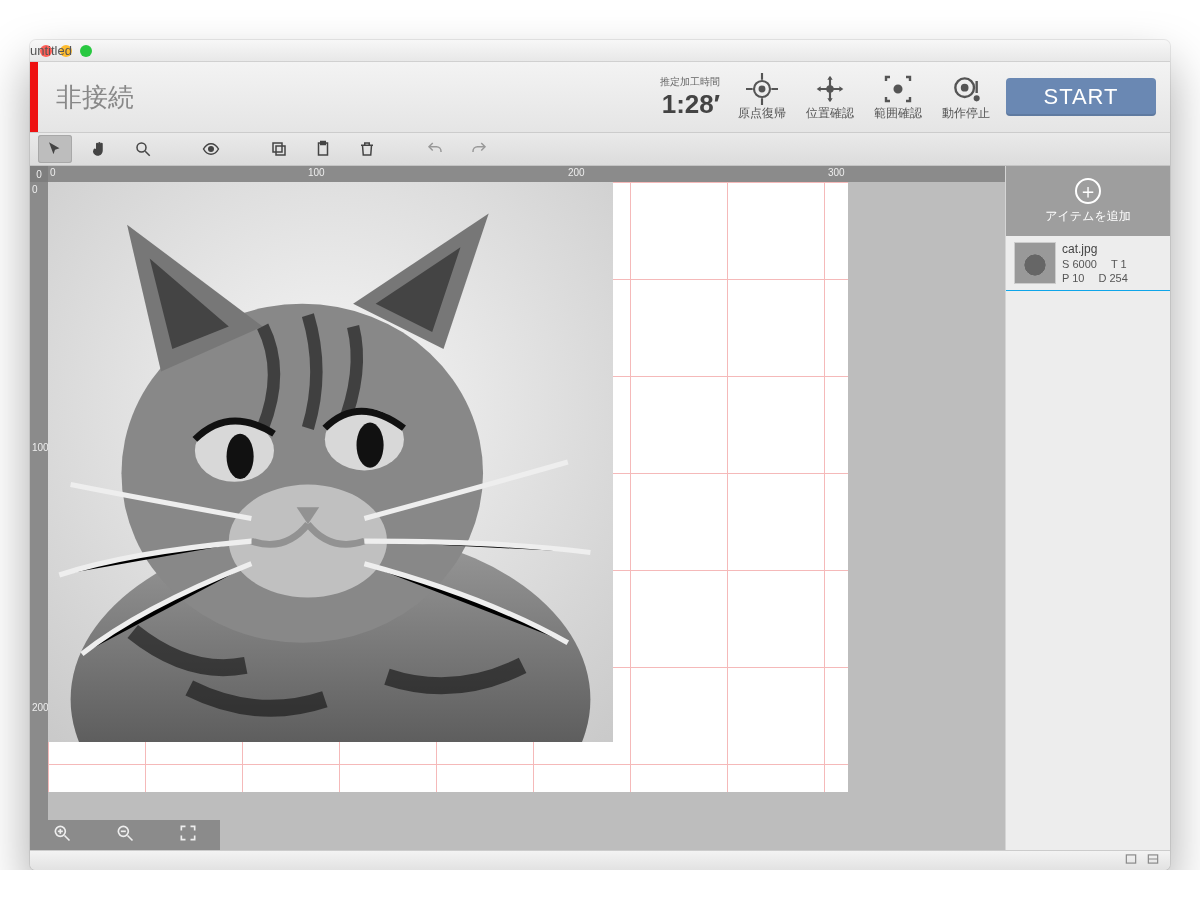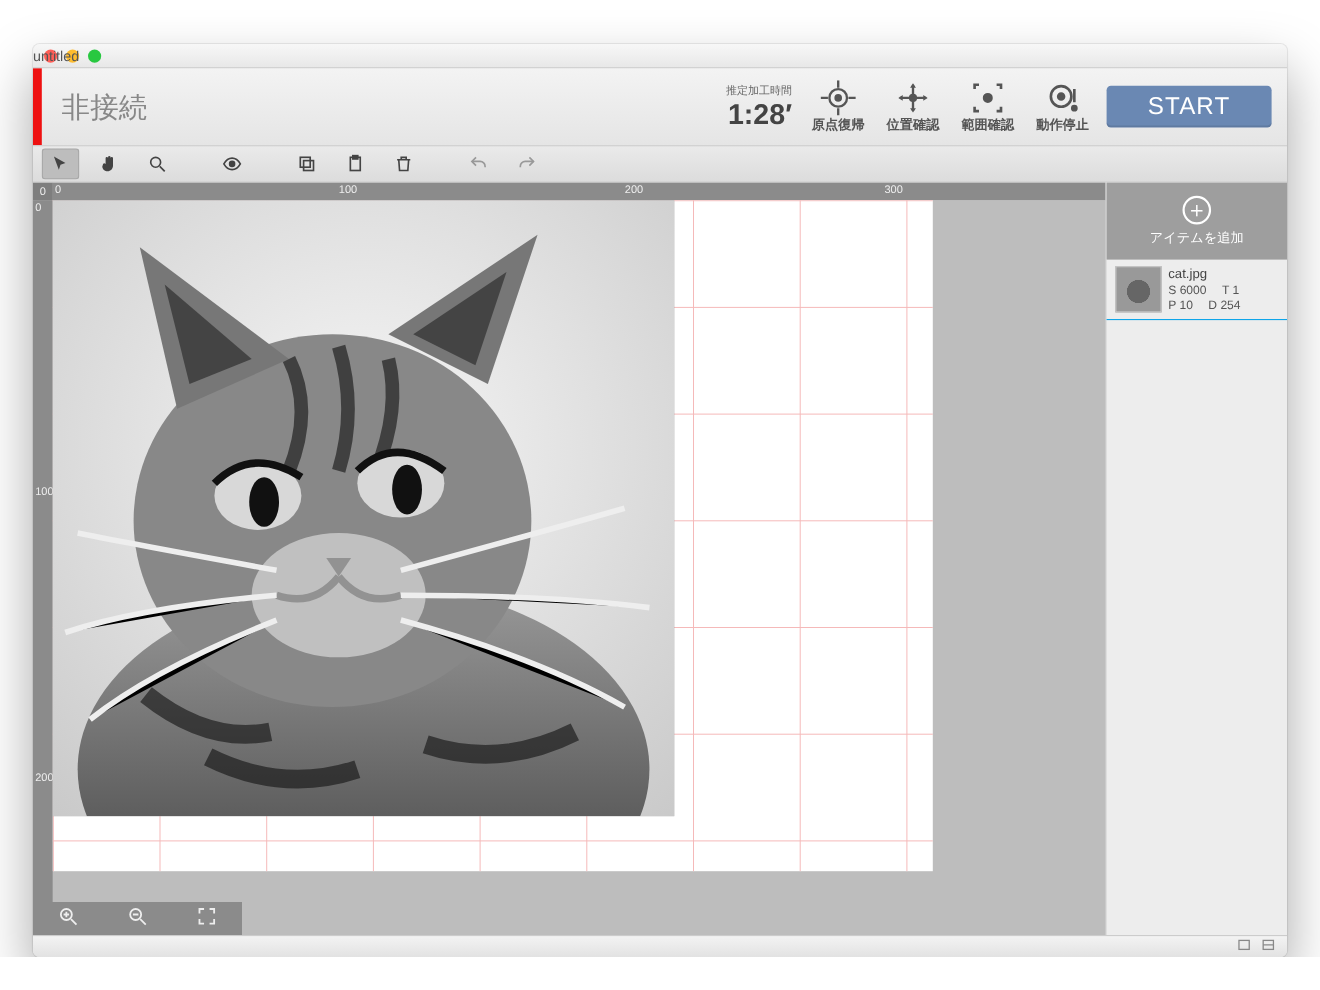--- a/index.html
+++ b/index.html
@@ -17,21 +17,21 @@
   .titlebar-text { position:absolute; left:0; right:16px; text-align:left; font-size:13px; color:#555; }
 
   .header { height: 70px; background: linear-gradient(#f3f3f3,#e5e5e5); display:flex; align-items:center; }
   .conn-strip { width: 8px; height: 100%; background:#e11; }
   .conn-text { font-size: 26px; color:#888; margin-left: 18px; }
   .header-spacer { flex:1; }
   .time-block { text-align:right; margin-right: 18px; }
   .time-label { font-size: 10px; color:#666;font-family:Liberation Serif, serif; }
   .time-value { font-size: 26px; color:#444; font-weight:700; }
   .hbtns { display:flex; gap: 20px; margin-right: 16px; }
-  .hbtn { display:flex; flex-direction:column; align-items:center; color:#555; font-size:12px; cursor:pointer;font-weight:bold; }
+  .hbtn { display:flex; flex-direction:column; align-items:center; color:#555; font-size:12px; cursor:pointer; }
   .hbtn svg, .hbtn .ico { width:32px; height:32px; }
   .start-btn { width: 150px; height: 38px; margin-right: 14px; background:#6a88b3; color:#fff;
     border-radius:4px; display:flex; align-items:center; justify-content:center; font-size:22px; letter-spacing:1px;
     box-shadow:inset 0 -2px 0 rgba(0,0,0,0.1); cursor:pointer; }
 
   .toolbar { height: 34px; background: linear-gradient(#eaeaea,#dcdcdc); border-top:1px solid #ccc; border-bottom:1px solid #c4c4c4;
     display:flex; align-items:center; gap: 10px; padding: 0 8px; }
   .tool { width:34px; height:28px; display:flex; align-items:center; justify-content:center; color:#555; cursor:pointer; border-radius:3px; }
   .tool.sel { background:#bdbdbd; box-shadow:inset 0 0 0 1px #a8a8a8; }
   .tool svg { width:18px; height:18px; }
@@ -194,21 +194,21 @@
       </div>
   </div>
 
   <div class="body">
     <div class="canvas-wrap">
       <div class="corner">0</div>
       <div class="ruler-h">
         <span class="rt" style="left:2px">0</span>
         <span class="rt" style="left:260px">100</span>
         <span class="rt" style="left:520px">200</span>
-        <span class="rt" style="left:756px">300</span>
+        <span class="rt" style="left:780px">300</span>
       </div>
       <div class="ruler-v">
         <span class="rtv" style="top:2px">0</span>
         <span class="rtv" style="top:260px">100</span>
         <span class="rtv" style="top:520px">200</span>
       </div>
       <div class="workarea">
         <div class="paper"></div>
         <div class="catimg">
           <svg viewBox="0 0 100 100" preserveAspectRatio="xMidYMid slice">

